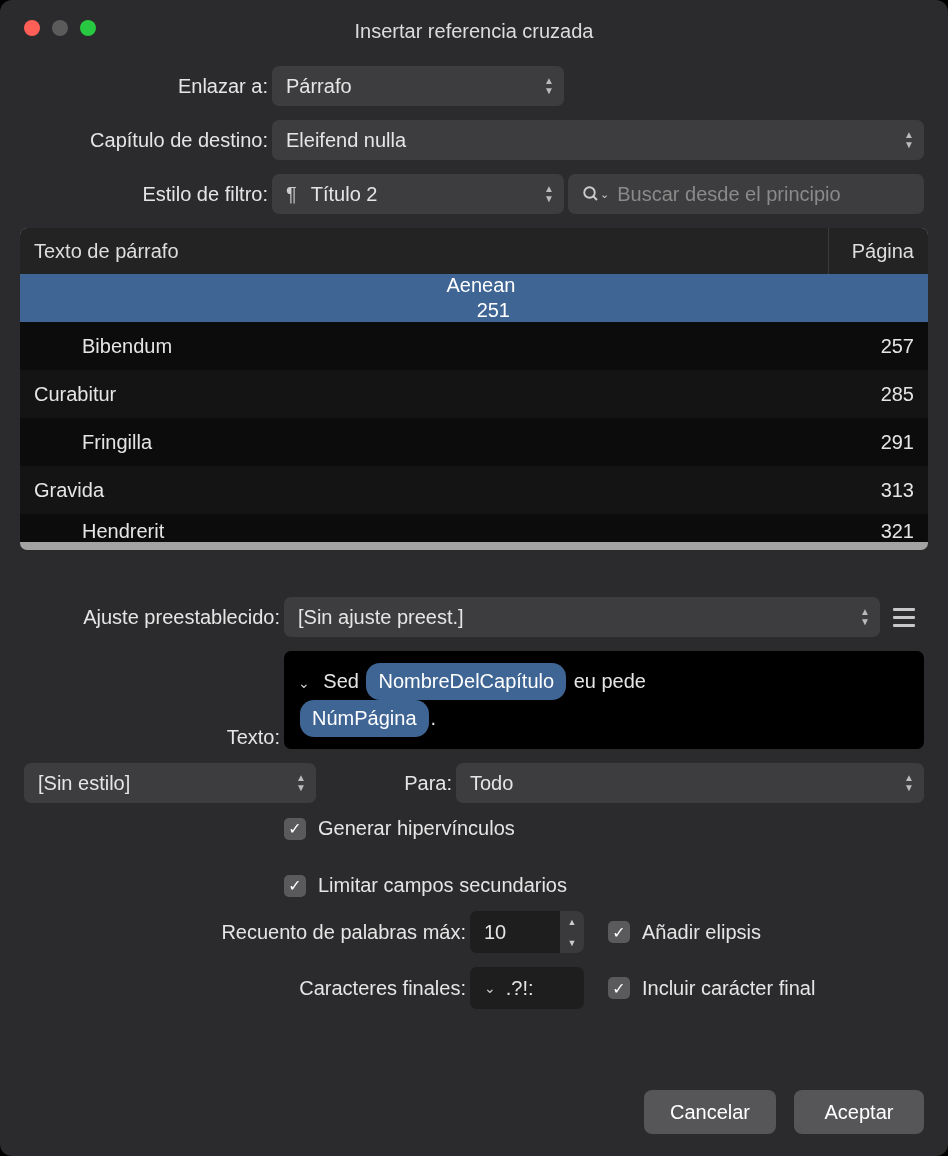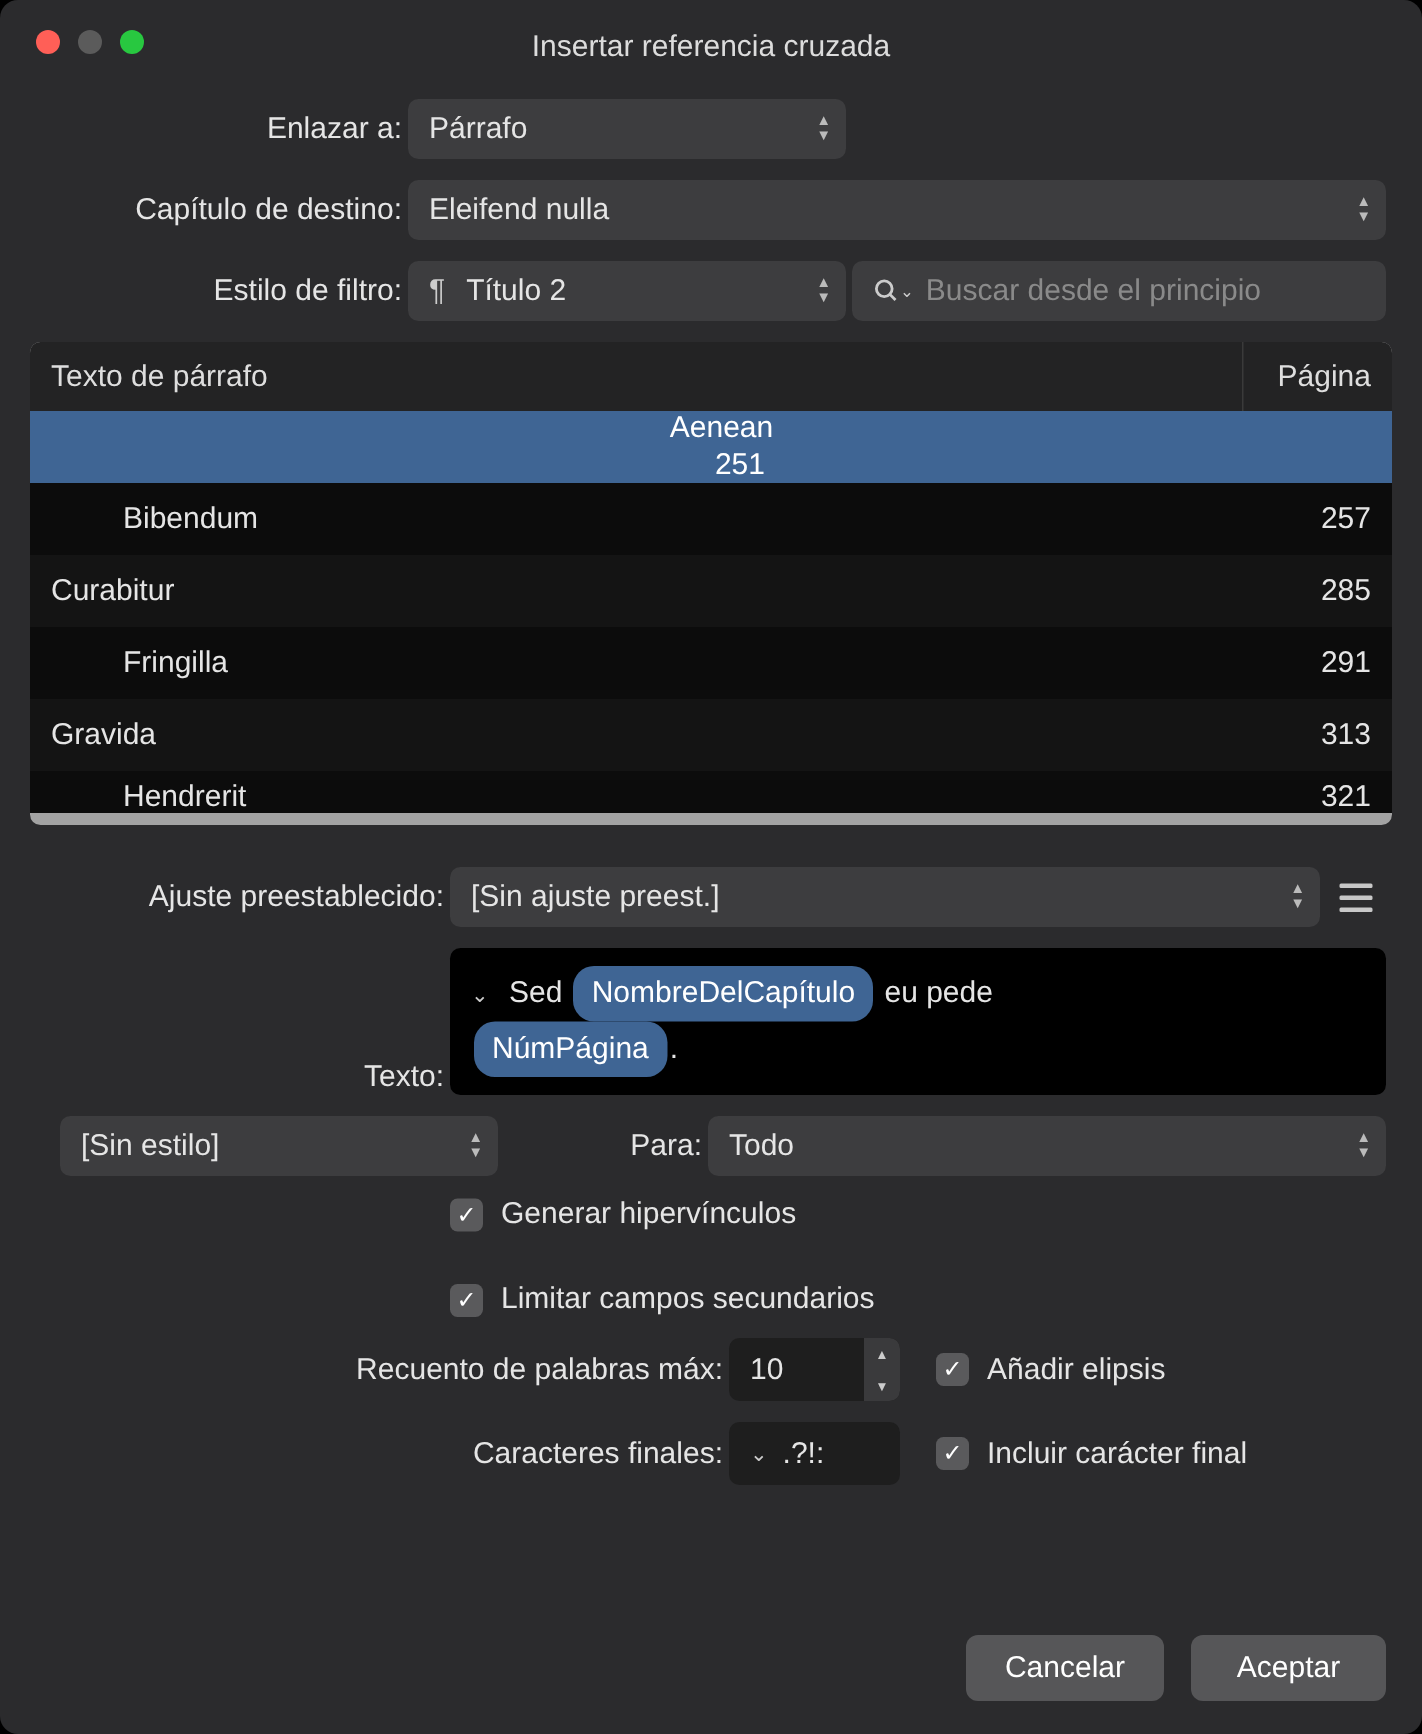--- a/index.html
+++ b/index.html
@@ -60,21 +60,21 @@
   .thead .c2{width:100px;text-align:right;padding-right:14px;border-left:1px solid #3a3a3a;height:100%;display:flex;align-items:center;justify-content:flex-end;}
   .tbody{height:calc(100% - 46px);overflow:hidden;}
   .trow{display:flex;height:48px;align-items:center;}
   .trow .c1{flex:1;padding-left:14px;}
   .trow .c2{width:100px;text-align:right;padding-right:14px;}
   .trow.sel{background:var(--row-sel);color:#fff;flex-direction:column;}
   .trow.odd{background:#141414;}
   .trow.even{background:#0c0c0c;padding-left:48px;}
   .trow.cut{height:28px;overflow:hidden;align-items:flex-start;padding-top:6px;}
   
-  .section2{padding:28px 24px 0 40px;}
+  .section2{padding:28px 24px 0 24px;margin-top:19px;}
   .label2{width:256px;text-align:right;color:var(--text);flex-shrink:0;}
   
   .hamburger{width:40px;height:40px;border-radius:7px;display:flex;flex-direction:column;justify-content:center;align-items:center;gap:5px;}
   .hamburger div{width:22px;height:3px;background:#c8c8c8;border-radius:1px;}
   
   .textbox{
     background:#000000;border-radius:7px;flex:1;padding:12px 14px;min-height:96px;
     color:var(--text);line-height:1.7;
   }
   .disclosure{display:inline-block;transform:rotate(0);margin-right:8px;color:#ccc;font-size:14px;}

